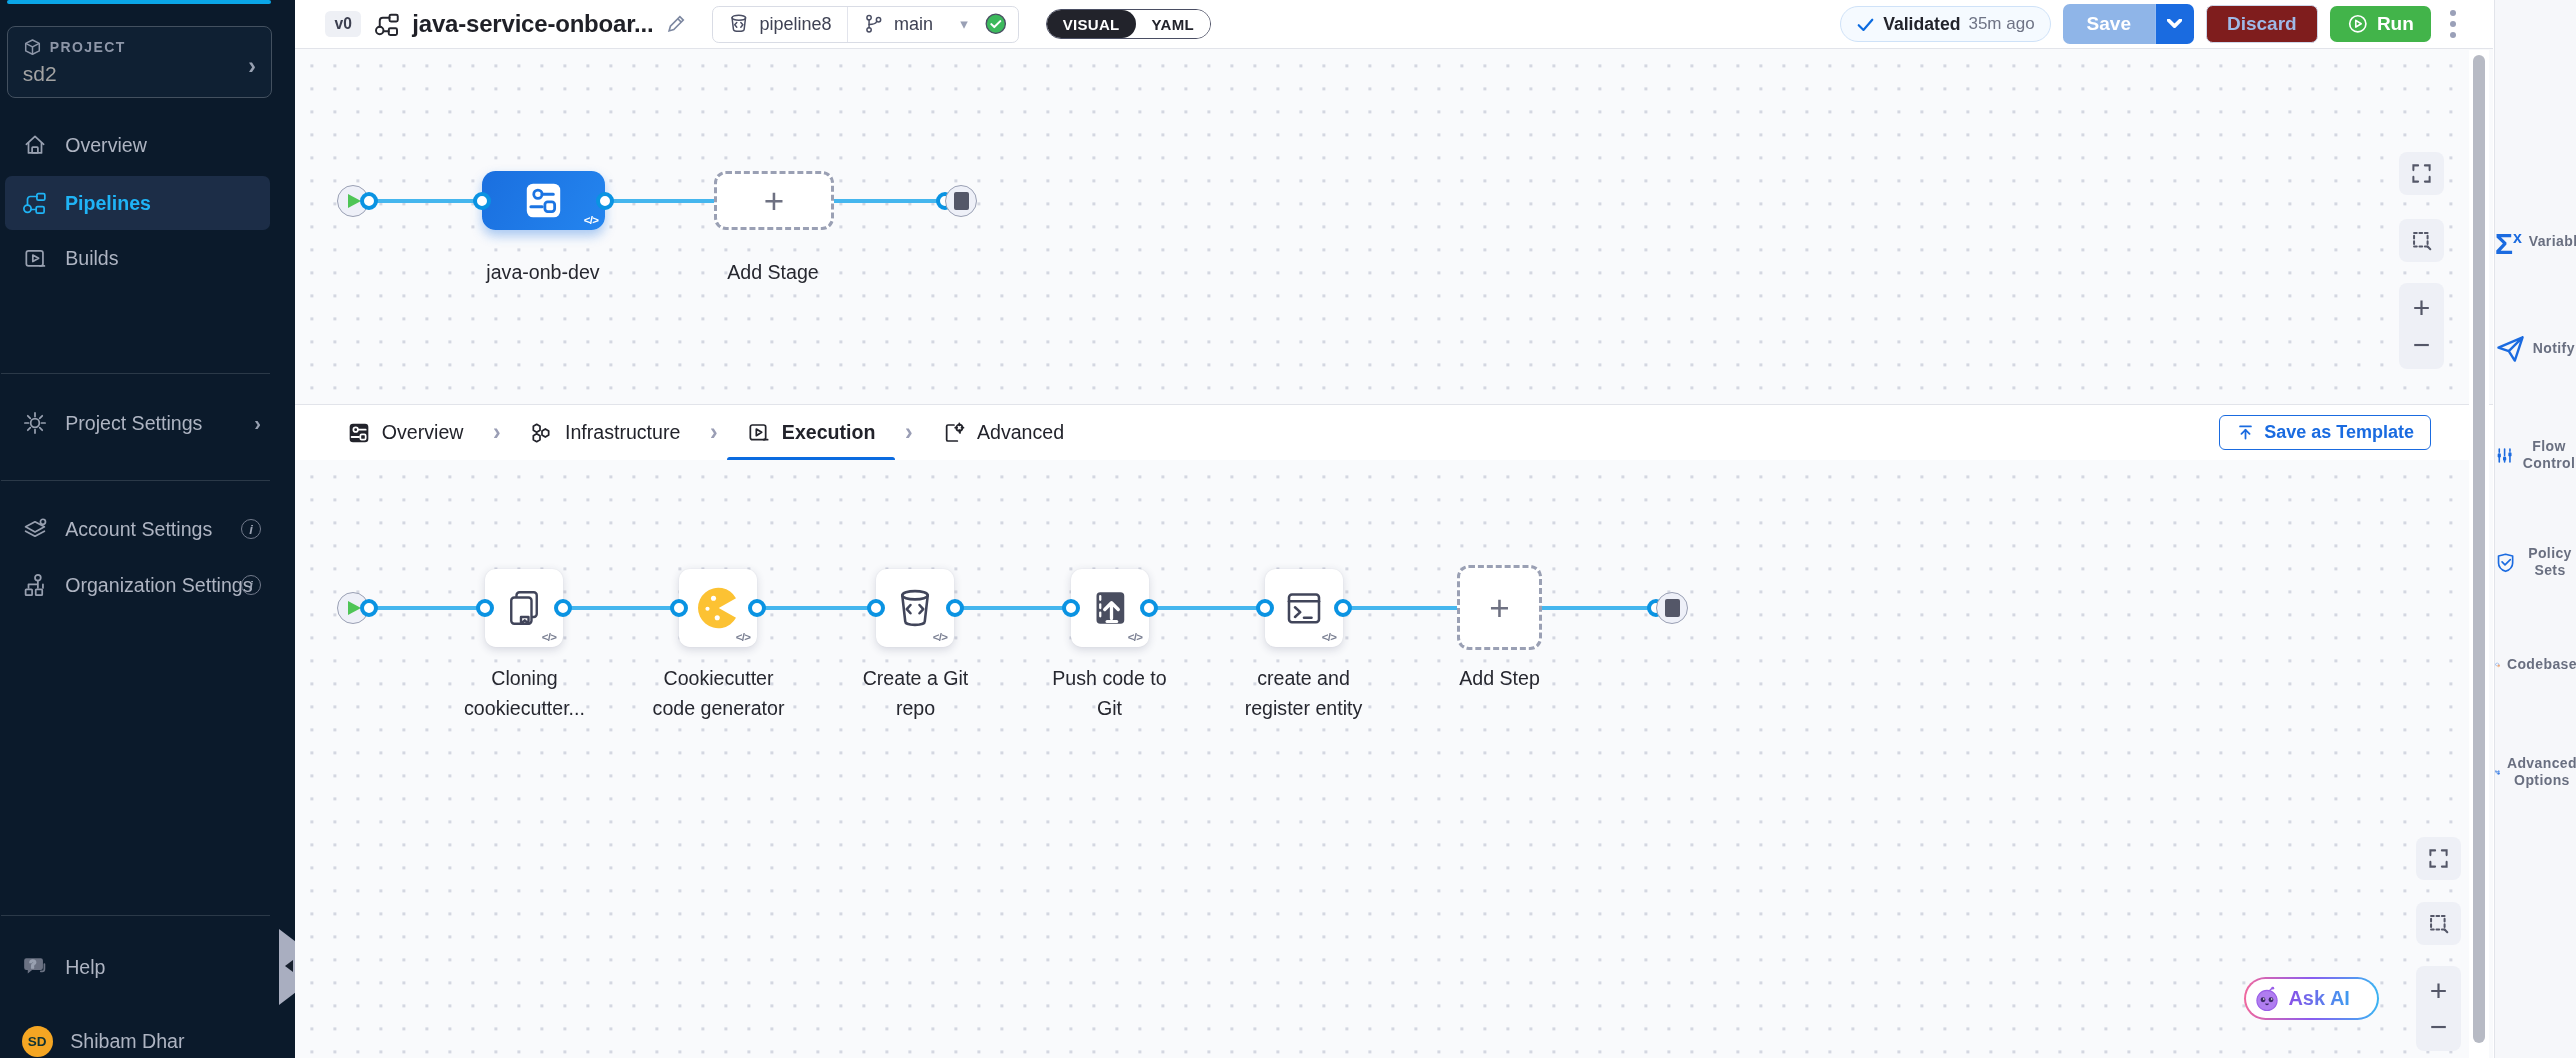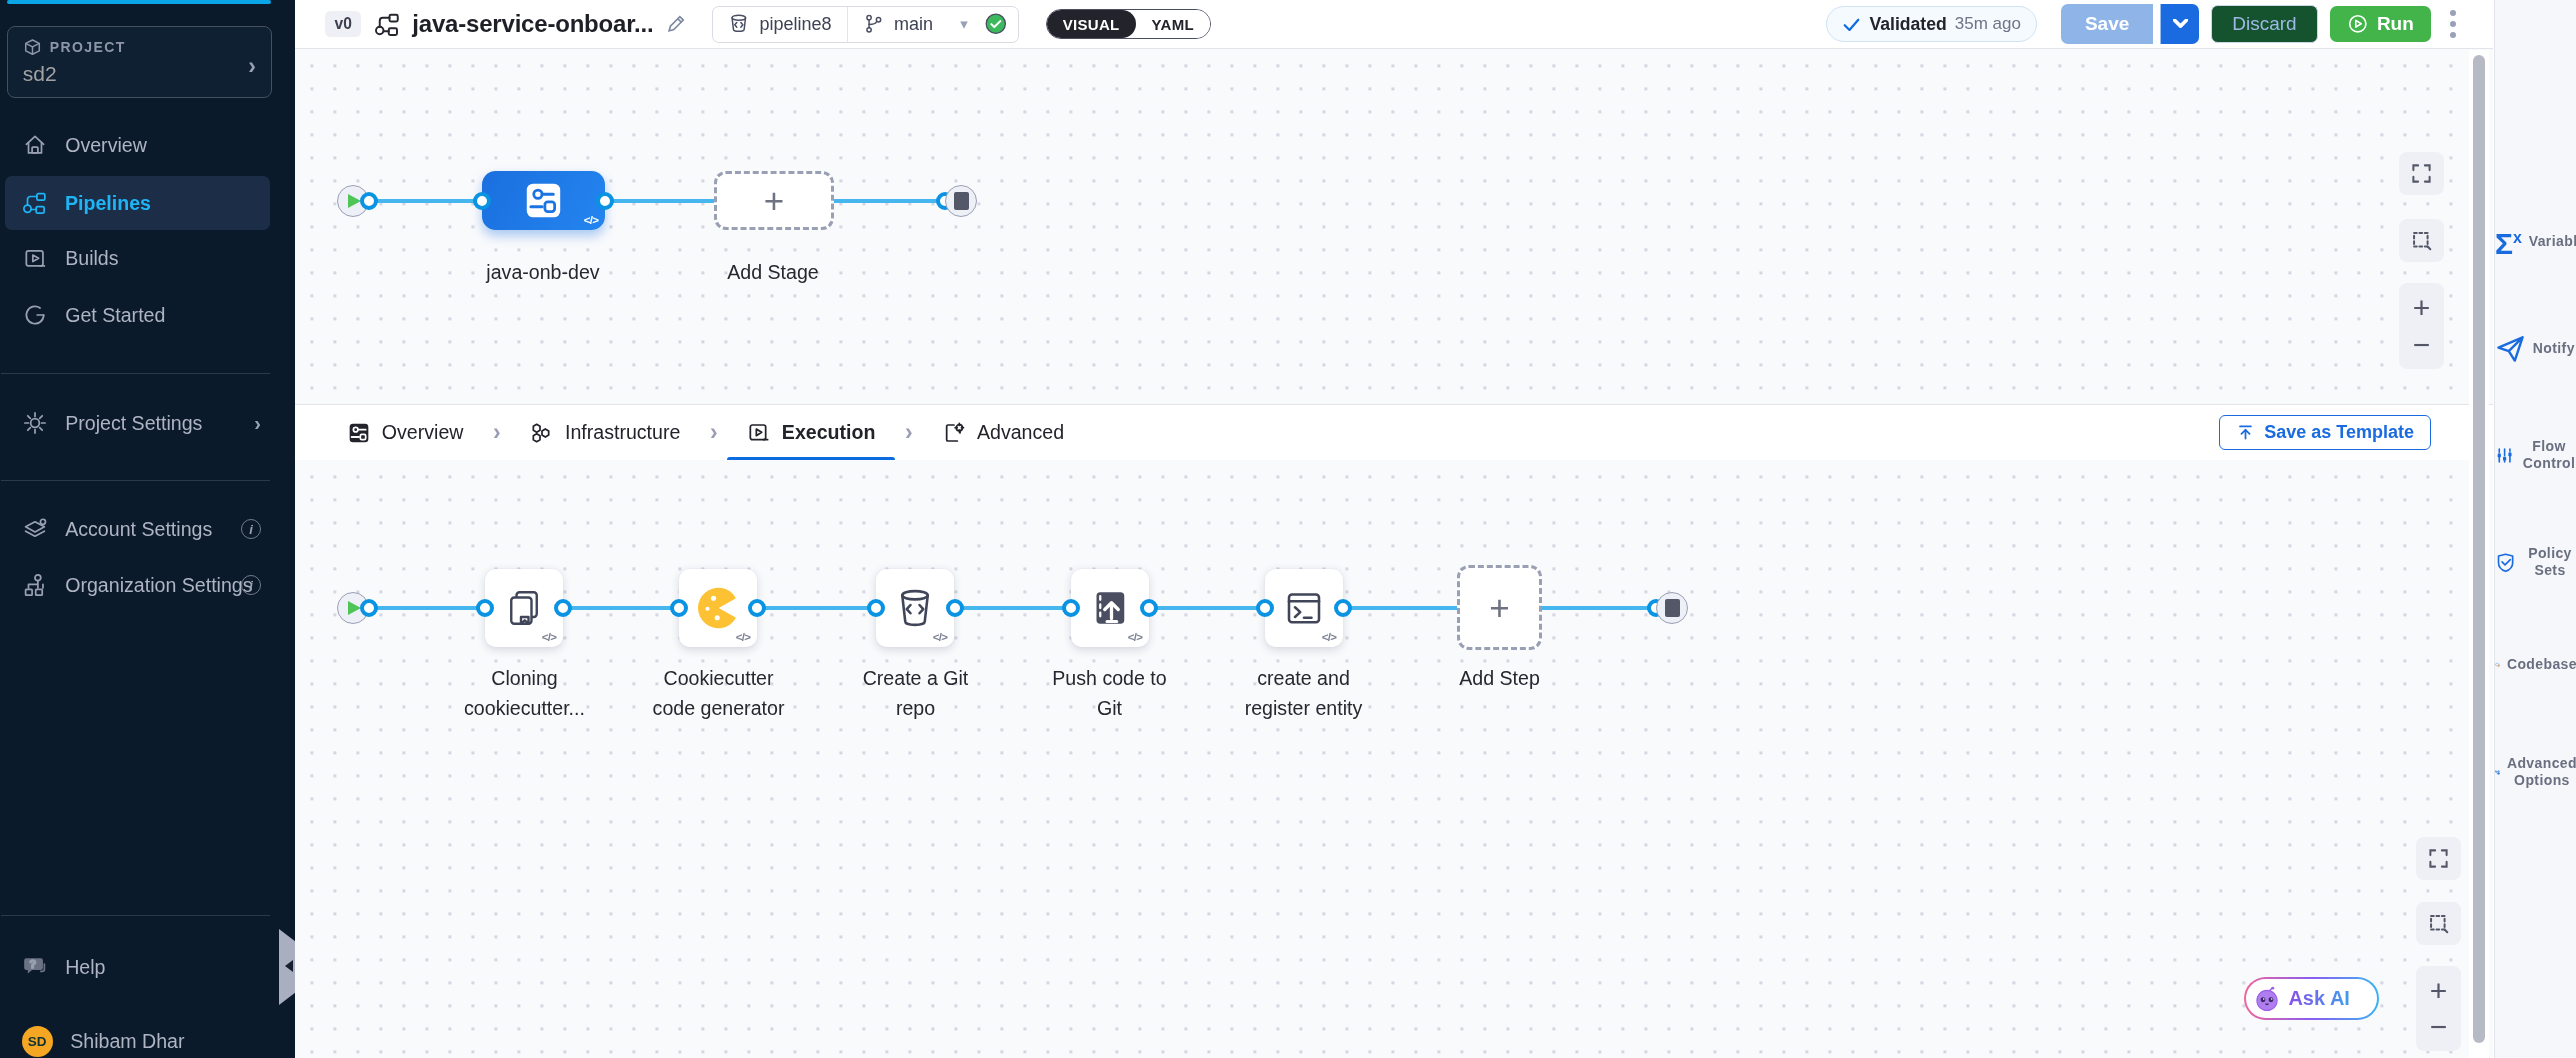--- a/index.html
+++ b/index.html
@@ -46,26 +46,26 @@
   .ok-circ{width:24px;height:24px;margin:0 10.8px 0 2.7px;}
   .mode-toggle{display:flex;align-items:center;border:1.7px solid #4a4e63;border-radius:675px;overflow:hidden;margin-left:15px;cursor:pointer;}
   .mode-seg{padding:5.4px 16px;font-size:15px;font-weight:700;letter-spacing:0.3px;color:#22232b;background:#fff;}
   .mode-seg.on{background:#22232b;color:#fff;border-radius:675px;}
   .hdr-spacer{flex:1;}
   .validated-pill{display:flex;align-items:center;gap:8px;border:1.4px solid #cfe2f8;background:#f5faff;border-radius:675px;
       padding:6.8px 15px;cursor:default;}
   .validated-pill svg{width:19px;height:19px;stroke:#0b6be0;stroke-width:3.2;fill:none;stroke-linecap:round;stroke-linejoin:round;}
   .validated-lbl{font-size:17.6px;font-weight:700;color:#22232b;}
   .validated-time{font-size:17px;color:#6f7486;}
-  .btn-save-wrap{display:flex;margin-left:12px;gap:7px;}
+  .btn-save-wrap{display:flex;margin-left:0;}
   .btn-save{background:#8fb5e8;color:#fff;font-size:19px;font-weight:700;padding:8.8px 24px;border-radius:6.8px 0 0 6.8px;cursor:pointer;}
   .btn-save-caret{background:#1a6be0;width:39px;border-radius:0 6.8px 6.8px 0;display:flex;align-items:center;justify-content:center;
       border-left:1.4px solid rgba(255,255,255,.55);cursor:pointer;}
   .btn-save-caret svg{width:15px;height:9.5px;stroke:#fff;stroke-width:3;fill:none;stroke-linecap:round;stroke-linejoin:round;}
-  .btn-discard{border:1.4px solid #cdd7ea;color:#9fb9e6;background:#14532d;font-size:19px;font-weight:400;
+  .btn-discard{border:1.4px solid #cdd7ea;color:#9fb9e6;background:#7f1d1d;font-size:19px;font-weight:700;
       padding:7.4px 20px;border-radius:6.8px;cursor:pointer;}
   .btn-run{background:#42b44a;color:#fff;font-size:19px;font-weight:700;padding:7.4px 17.6px;border-radius:6.8px;
       display:flex;align-items:center;gap:8px;cursor:pointer;}
   .btn-run svg{width:21.6px;height:21.6px;stroke:#fff;fill:none;stroke-width:2.4;stroke-linecap:round;stroke-linejoin:round;}
   .kebab{display:flex;flex-direction:column;gap:5.4px;padding:4px 6.8px;cursor:pointer;}
   .kebab i{width:6px;height:6px;border-radius:50%;background:#9aa0b8;}
 
   
   .canvas{position:absolute;left:295px;width:2198px;background-color:#f9fafc;
       background-image:radial-gradient(circle,#d4d7e1 1.8px,transparent 1.8px);background-size:23px 23px;background-position:5.4px 5.4px;}
@@ -168,27 +168,20 @@
       <span>Pipelines</span>
     </div>
     <div class="nav-item" style="top:231px;">
       <svg viewBox="0 0 36 36">
           <rect x="6" y="8" width="23" height="21" rx="3"></rect>
           <path d="M15 14l8 4.5-8 4.5z"></path>
           <path d="M31 29h-6"></path>
         </svg>
       <span>Builds</span>
     </div>
-    <div class="nav-item" style="top:288px;">
-      <svg viewBox="0 0 36 36">
-          <path d="M30 18a12 12 0 1 1-5-9.7"></path>
-          <path d="M30 18h-9"></path>
-        </svg>
-      <span>Get Started</span>
-    </div>
 
     <div class="side-divider" style="top:373px;"></div>
 
     <div class="nav-item" style="top:396px;">
       <svg viewBox="0 0 36 36">
           <circle cx="18" cy="18" r="6"></circle>
           <path d="M18 4v5M18 27v5M4 18h5M27 18h5M8 8l3.5 3.5M24.5 24.5L28 28M28 8l-3.5 3.5M11.5 24.5L8 28"></path>
         </svg>
       <span>Project Settings</span>
       <span class="side-right-ico" style="font-size:20px;font-weight:700;">›</span>

